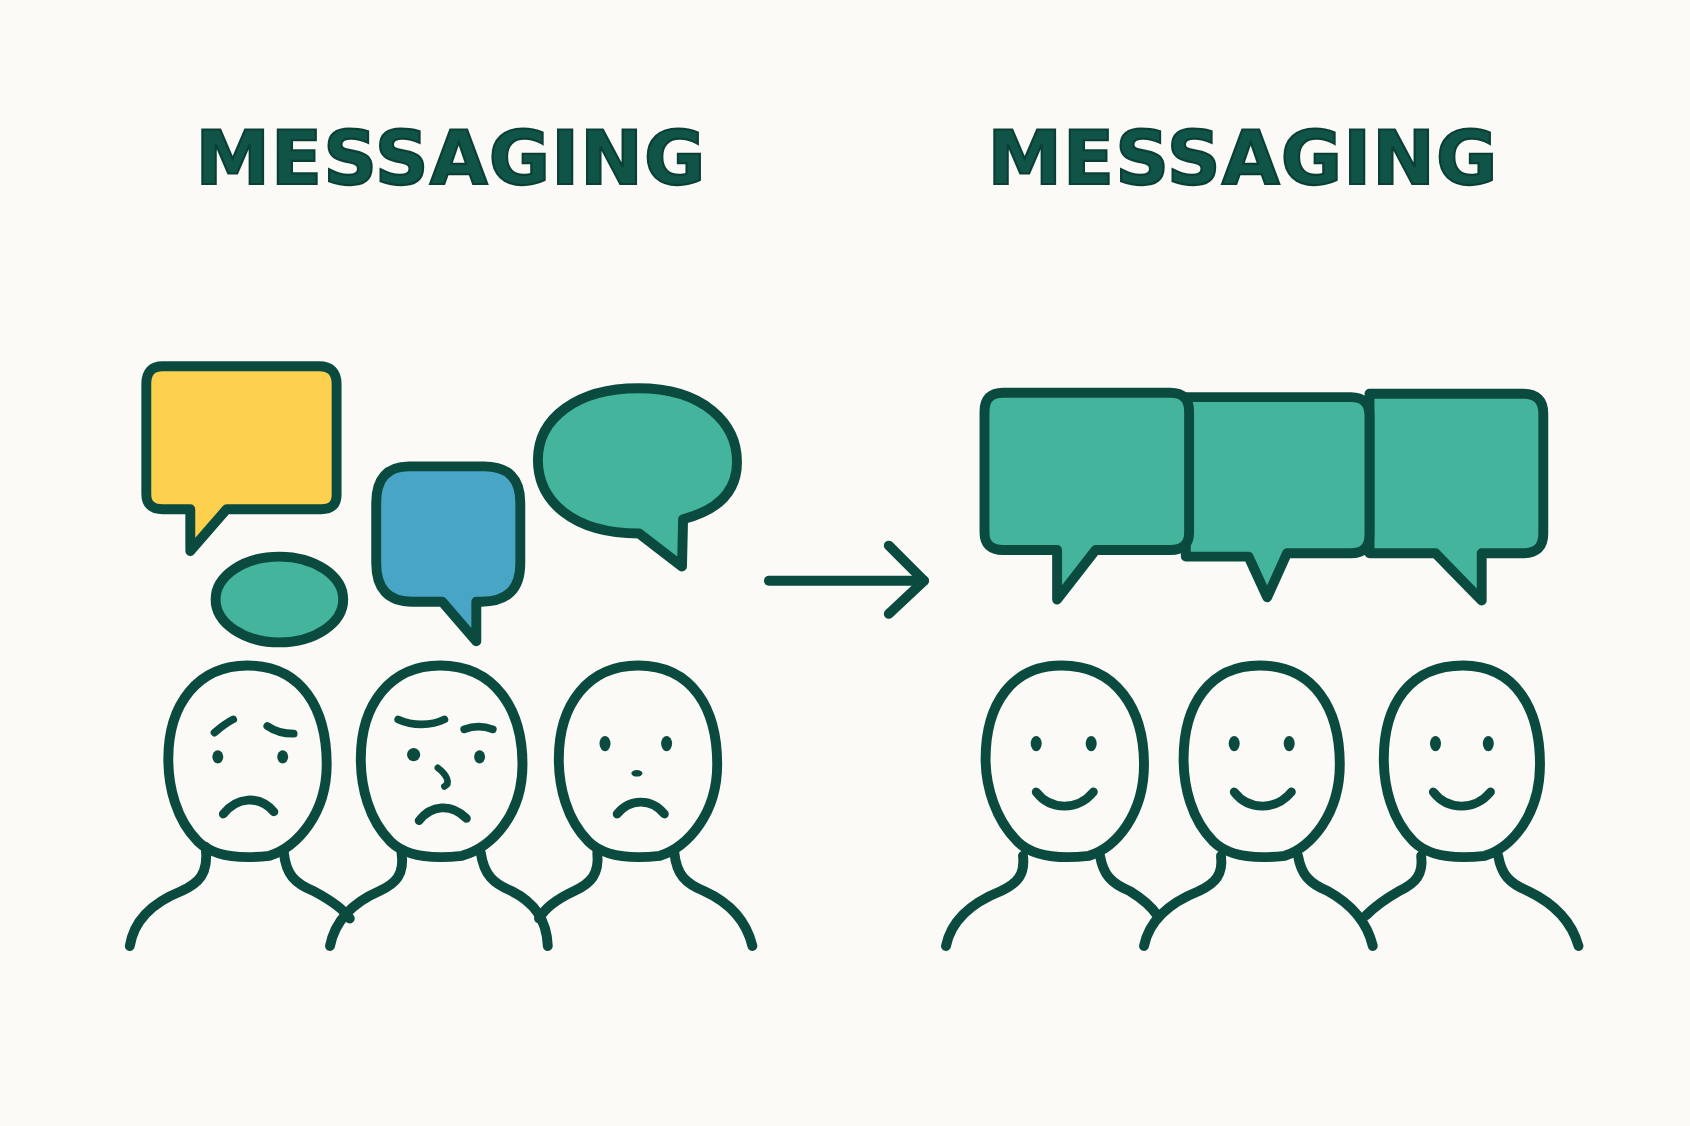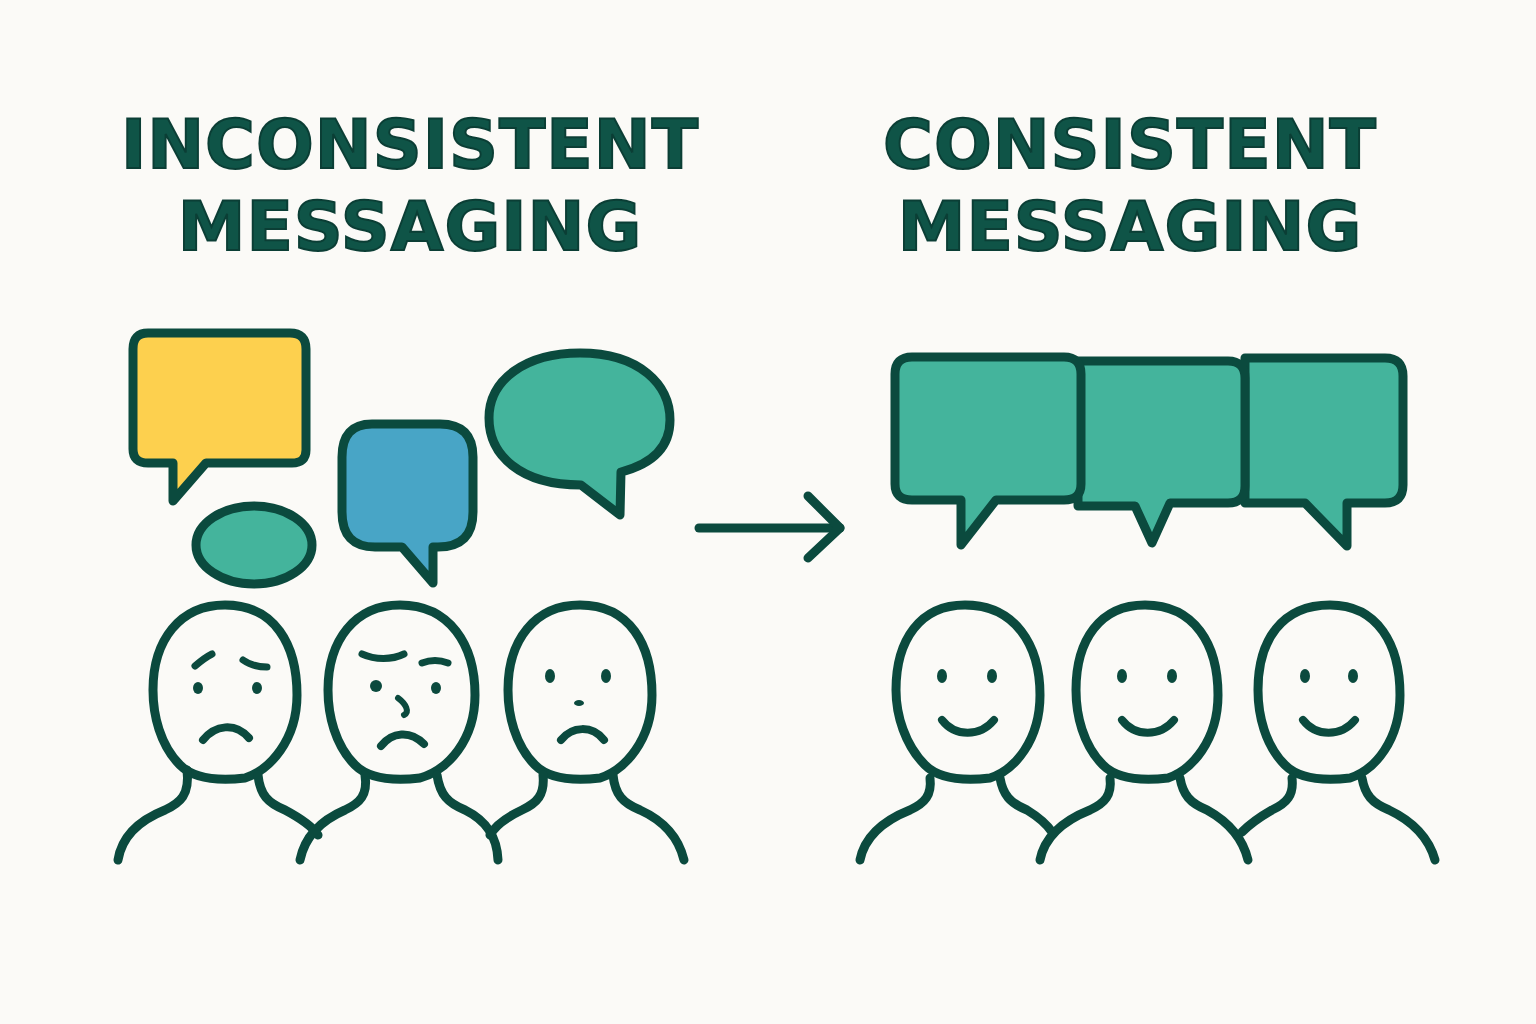--- a/index.html
+++ b/index.html
@@ -21,26 +21,24 @@
     -webkit-text-stroke: 2px #0b3e35;
   }
   #title-left { left: 110px; width: 600px; top: 104px; }
   #title-right { left: 830px; width: 600px; top: 104px; }
   svg.art { position: absolute; left: 0; top: 0; }
 </style>
 </head>
 <body>
 
 <div id="title-left" class="title">
-  <div>INCONSISTENT</div>
   <div>MESSAGING</div>
 </div>
 
 <div id="title-right" class="title">
-  <div>CONSISTENT</div>
   <div>MESSAGING</div>
 </div>
 
 <svg class="art" width="1536" height="1024" viewBox="0 0 1536 1024">
   <g fill="none" stroke="#0b4a3e" stroke-width="9" stroke-linecap="round" stroke-linejoin="round">
 
     <g>
       <path fill="#fdd04e" d="M148,333 H290 Q306,333 306,349 V450 Q306,463 292,463 H206 L173,501 V463 H148 Q133,463 133,449 V349 Q133,333 148,333 Z"></path>
     </g>
     <g>

